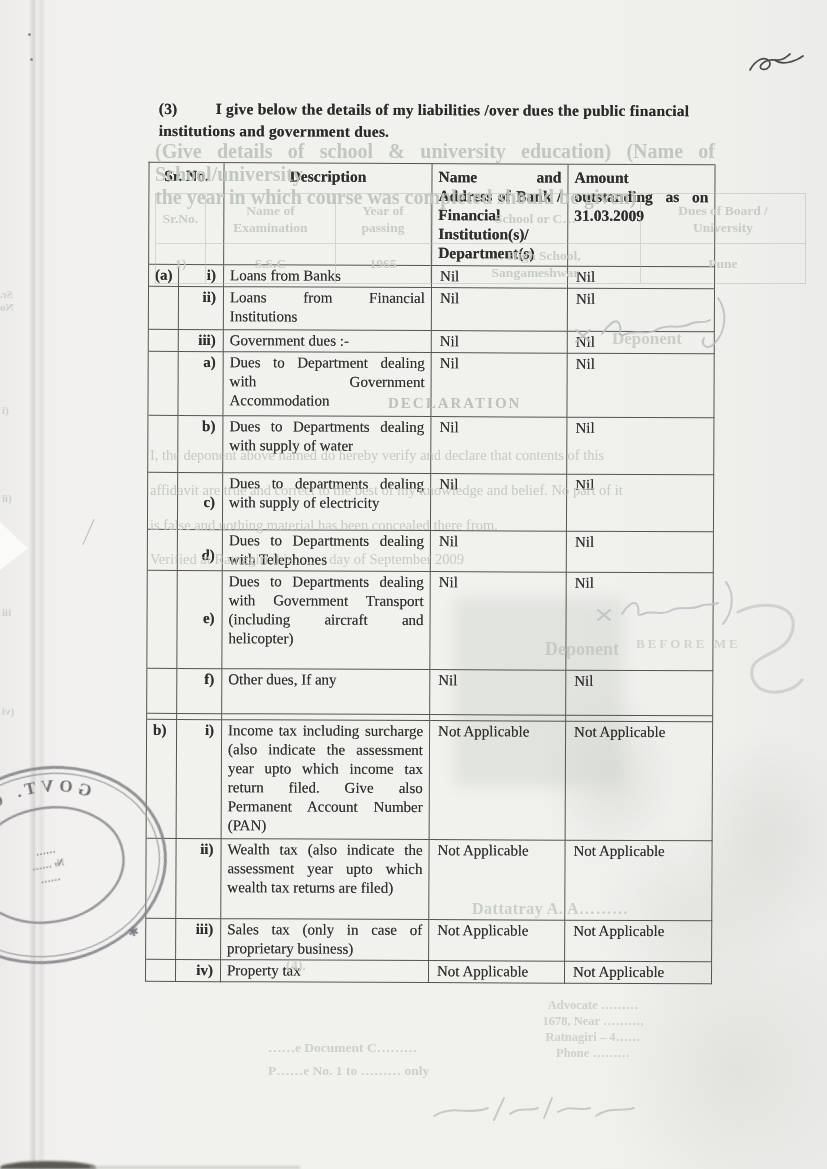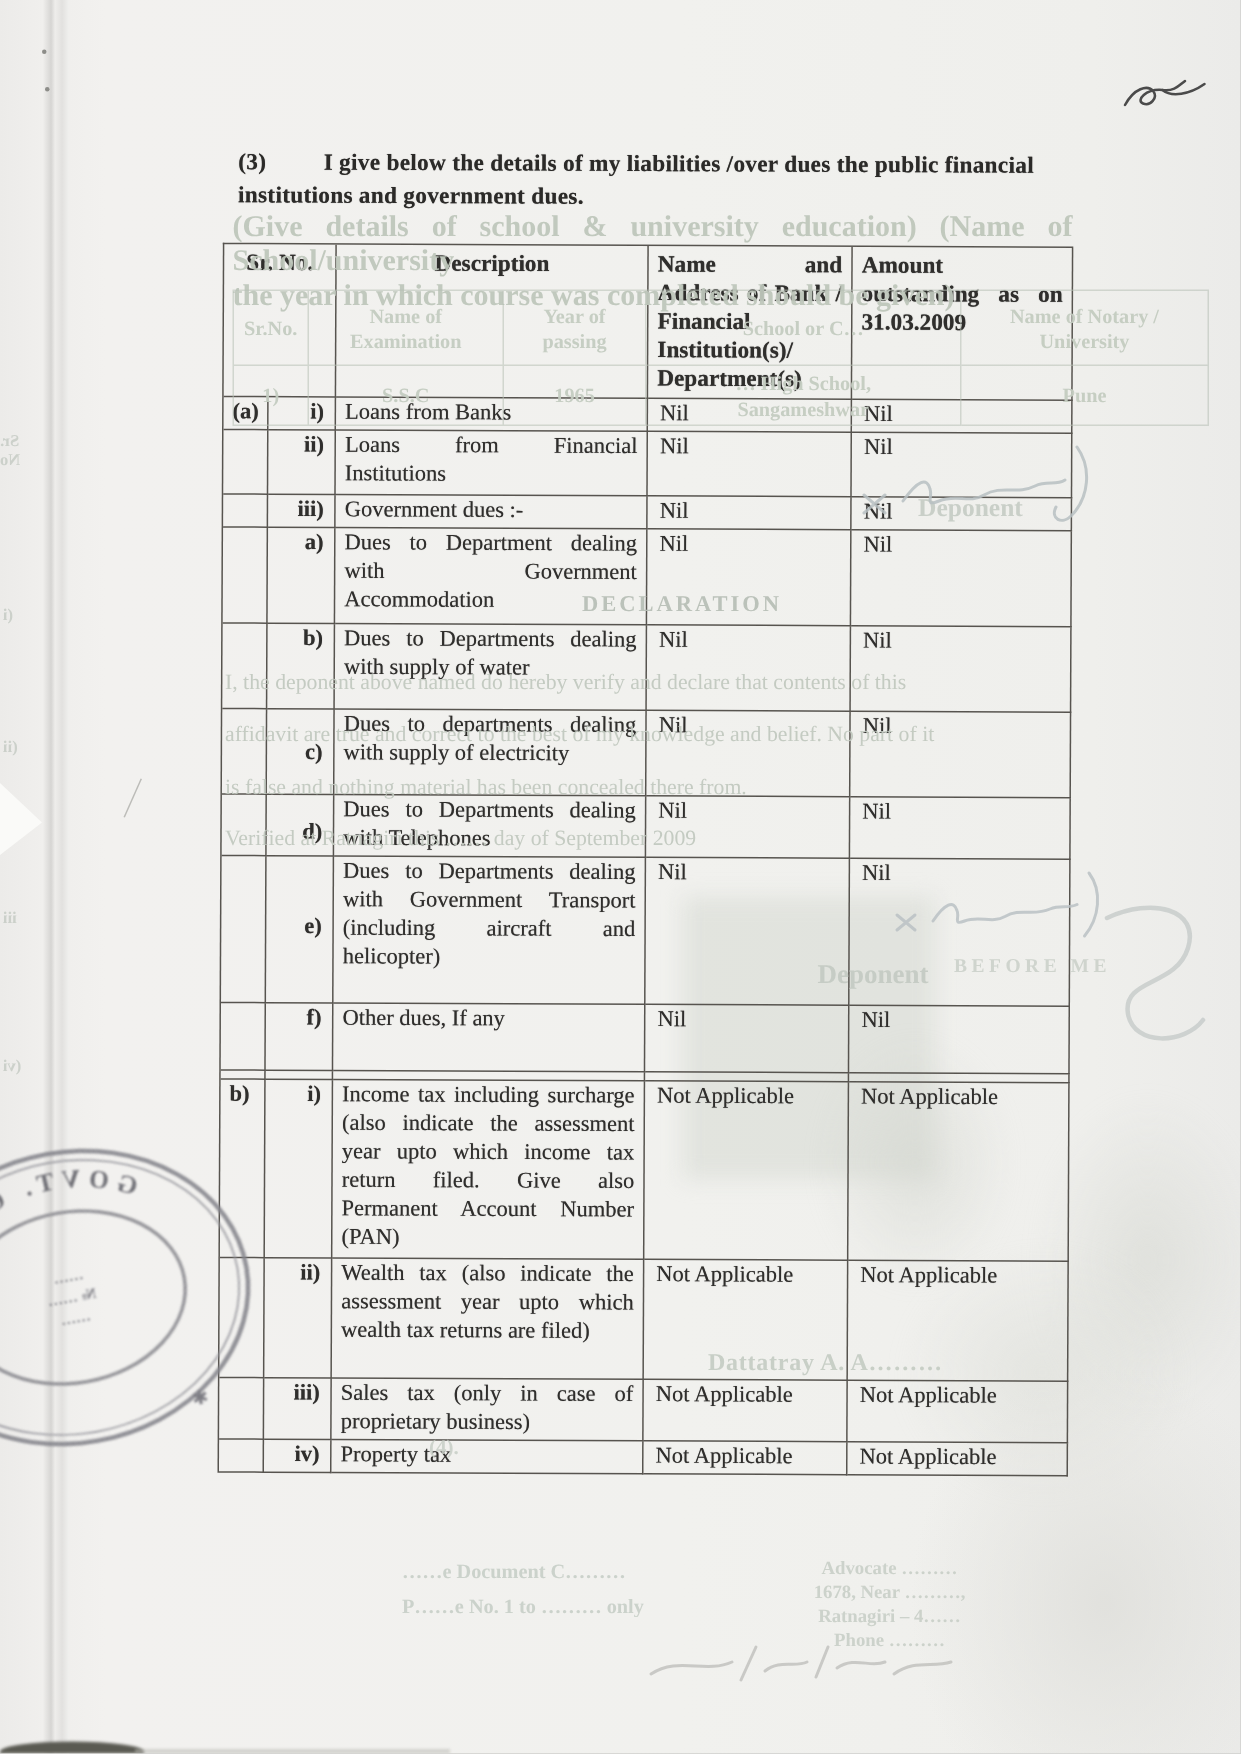--- a/index.html
+++ b/index.html
@@ -53,21 +53,21 @@
   table.gtbl td{border-right:1px solid rgba(182,192,180,.55);border-bottom:1px solid rgba(182,192,180,.55);
     text-align:center;vertical-align:middle;white-space:pre-line;line-height:17px;padding:2px;}
   .g-decl-title{left:388px;top:395px;font-size:15px;font-weight:bold;letter-spacing:2px;color:rgba(183,191,182,.95);}
   .g-decl{left:150px;top:438px;width:572px;font-size:14.5px;line-height:35px;white-space:pre-line;text-align:justify;color:rgba(193,200,191,.95);}
   .g-verified{left:150px;top:551px;font-size:14.5px;color:rgba(193,200,191,.95);}
   .g-dep1{left:612px;top:329px;font-size:17px;font-weight:bold;color:rgba(197,204,196,.92);}
   .g-dep2{left:545px;top:639px;font-size:18px;font-weight:bold;color:rgba(195,202,194,.92);}
   .g-beforeme{left:636px;top:636px;font-size:13px;letter-spacing:3px;font-weight:bold;color:rgba(201,207,200,.85);}
   .g-notary{left:688px;top:678px;width:140px;font-size:10.5px;line-height:14px;white-space:pre-line;text-align:center;font-weight:bold;color:rgba(198,205,197,.92);}
   .g-advname{left:472px;top:900px;font-size:16px;font-weight:bold;letter-spacing:.5px;color:rgba(197,204,196,.95);}
-  .g-advlines{left:488px;top:997px;width:210px;font-size:12.5px;line-height:16px;white-space:pre-line;text-align:center;font-weight:bold;color:rgba(200,206,199,.9);margin-top:40px;}
+  .g-advlines{left:488px;top:997px;width:210px;font-size:12.5px;line-height:16px;white-space:pre-line;text-align:center;font-weight:bold;color:rgba(200,206,199,.9);}
   .g-docnote{left:268px;top:1036px;width:200px;font-size:13.5px;font-weight:bold;line-height:23px;white-space:pre-line;color:rgba(199,206,198,.9);}
   .g-item4{left:286px;top:958px;font-size:14px;font-weight:bold;color:rgba(199,206,198,.85);}
   .g-margin{position:absolute;left:0px;font-size:11px;font-weight:bold;color:rgba(200,205,198,.9);transform:scaleX(-1);z-index:2;}
 
   
   .stampbox{position:absolute;left:-78px;top:762px;width:252px;height:206px;z-index:3;opacity:.88;}
   
   .mark{position:absolute;z-index:5;}
 </style>
 </head>
@@ -100,21 +100,21 @@
         <col style="width:165px">
       </colgroup>
     <tbody>
         <tr style="height:50px">
       <td>Sr.No.</td>
       <td>Name of
 Examination</td>
       <td>Year of
 passing</td>
       <td>School or C…</td>
-      <td>Name of Notary /
+      <td>Dues of Board /
 University</td>
     </tr>
     <tr style="height:40px">
       <td>1)</td>
       <td>S.S.C</td>
       <td>1965</td>
       <td>… High School,
 Sangameshwar</td>
       <td>Pune</td>
     </tr>

